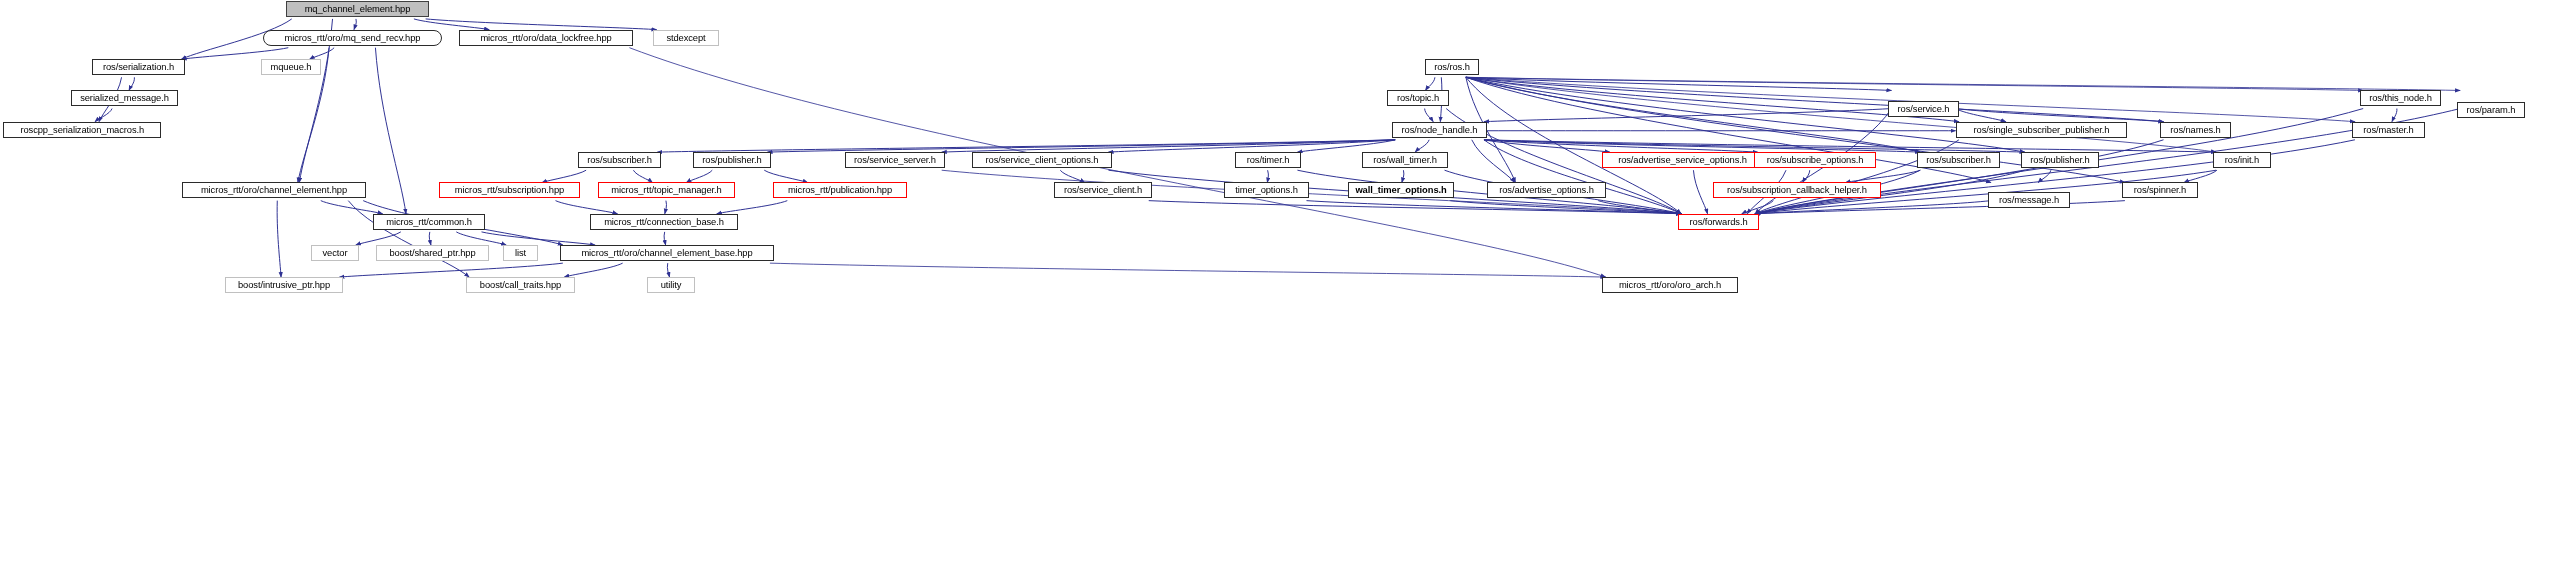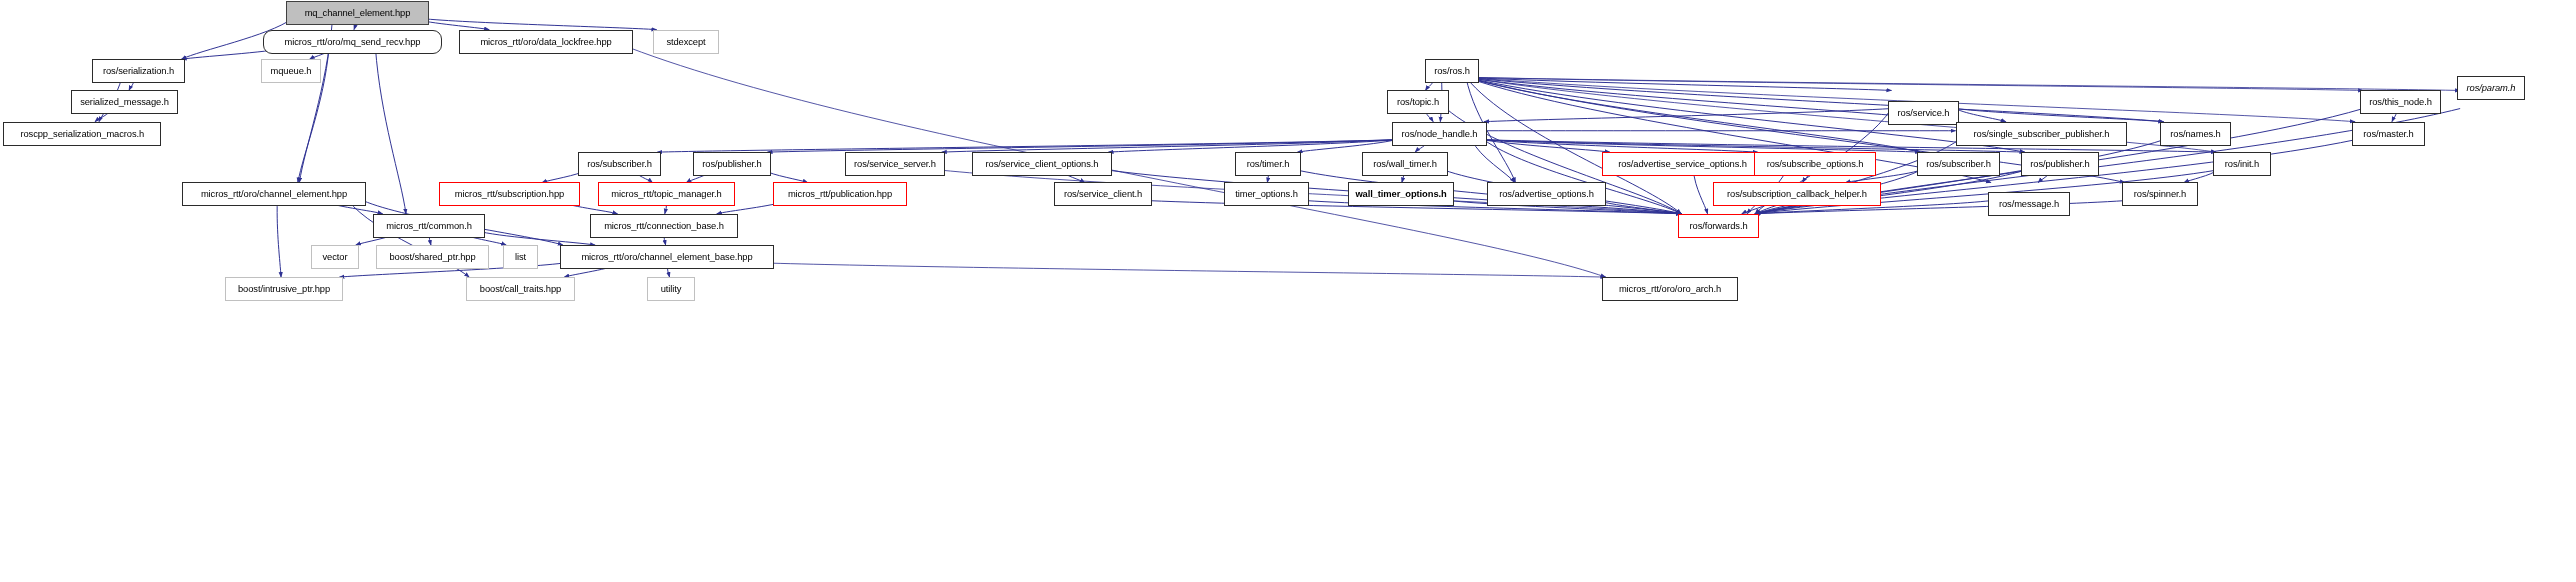--- a/index.html
+++ b/index.html
@@ -22,21 +22,21 @@
     width: 2576px;
     height: 583px;
     pointer-events: none;
   }
   .node {
     position: absolute;
     box-sizing: border-box;
     display: flex;
     align-items: center;
     justify-content: center;
-    height: 24px;
+    height: 16px;
     padding: 0 5px;
     font-size: 9.4px;
     line-height: 1;
     color: #000000;
     background: #ffffff;
     border: 0.8px solid #000000;
     white-space: nowrap;
     letter-spacing: -0.1px;
   }
   .node.root {
@@ -166,21 +166,21 @@
       <div class="node solid" style="left: 263px; top: 30px; width: 179px; border-radius: 9px;">micros_rtt/oro/mq_send_recv.hpp</div>
       <div class="node solid" style="left: 459px; top: 30px; width: 174px;">micros_rtt/oro/data_lockfree.hpp</div>
       <div class="node grey" style="left: 653px; top: 30px; width: 66px;">stdexcept</div>
       <div class="node solid" style="left: 92px; top: 59px; width: 93px;">ros/serialization.h</div>
       <div class="node grey" style="left: 261px; top: 59px; width: 60px;">mqueue.h</div>
       <div class="node solid" style="left: 1415px; top: 59px; width: 54px; margin-left: 10px;">ros/ros.h</div>
       <div class="node solid" style="left: 71px; top: 90px; width: 107px;">serialized_message.h</div>
       <div class="node solid" style="left: 1387px; top: 90px; width: 62px;">ros/topic.h</div>
       <div class="node solid" style="left: 1888px; top: 101px; width: 71px;">ros/service.h</div>
       <div class="node solid" style="left: 2360px; top: 90px; width: 81px;">ros/this_node.h</div>
-      <div class="node solid" style="left: 2457px; top: 76px; width: 68px; font-style: italic;">ros/param.h</div>
+      <div class="node solid" style="left: 2457px; top: 102px; width: 68px;">ros/param.h</div>
       <div class="node solid" style="left: 3.3px; top: 122px; width: 158px;">roscpp_serialization_macros.h</div>
       <div class="node solid" style="left: 1392px; top: 122px; width: 95px;">ros/node_handle.h</div>
       <div class="node solid" style="left: 1956px; top: 122px; width: 171px;">ros/single_subscriber_publisher.h</div>
       <div class="node solid" style="left: 2160px; top: 122px; width: 71px;">ros/names.h</div>
       <div class="node solid" style="left: 2352px; top: 122px; width: 73px;">ros/master.h</div>
       <div class="node solid" style="left: 578px; top: 152px; width: 83px;">ros/subscriber.h</div>
       <div class="node solid" style="left: 693px; top: 152px; width: 78px;">ros/publisher.h</div>
       <div class="node solid" style="left: 845px; top: 152px; width: 100px;">ros/service_server.h</div>
       <div class="node solid" style="left: 972px; top: 152px; width: 140px;">ros/service_client_options.h</div>
       <div class="node solid" style="left: 1235px; top: 152px; width: 66px;">ros/timer.h</div>

